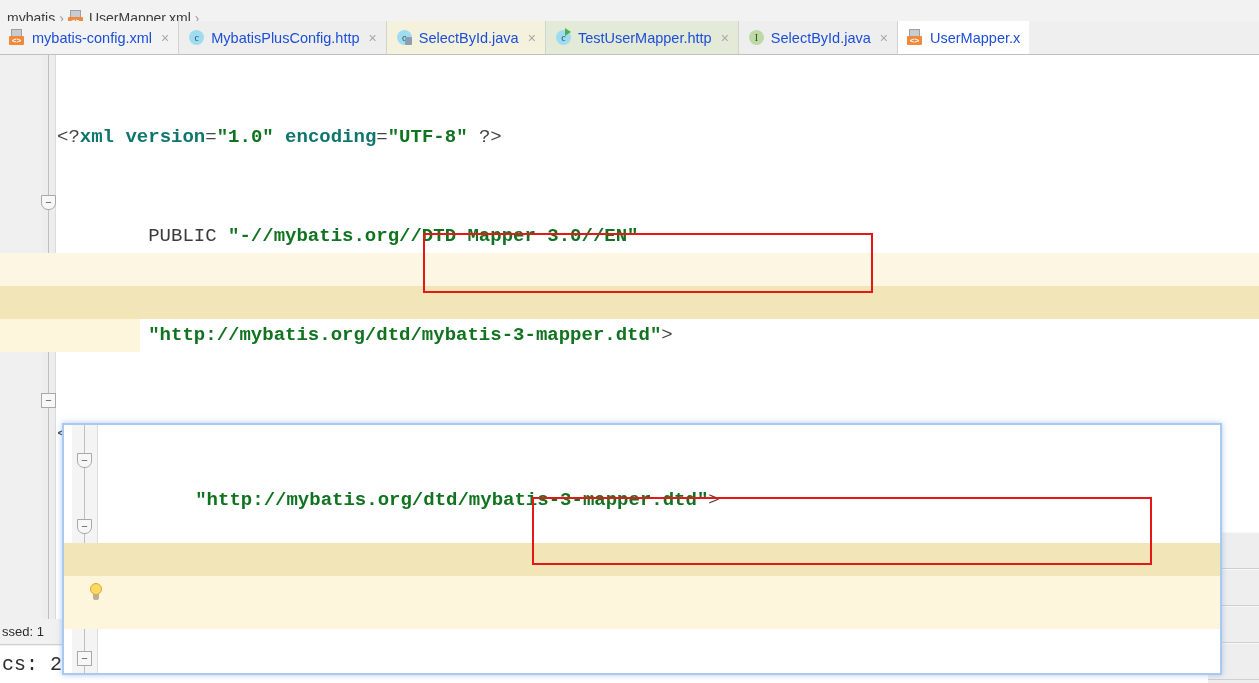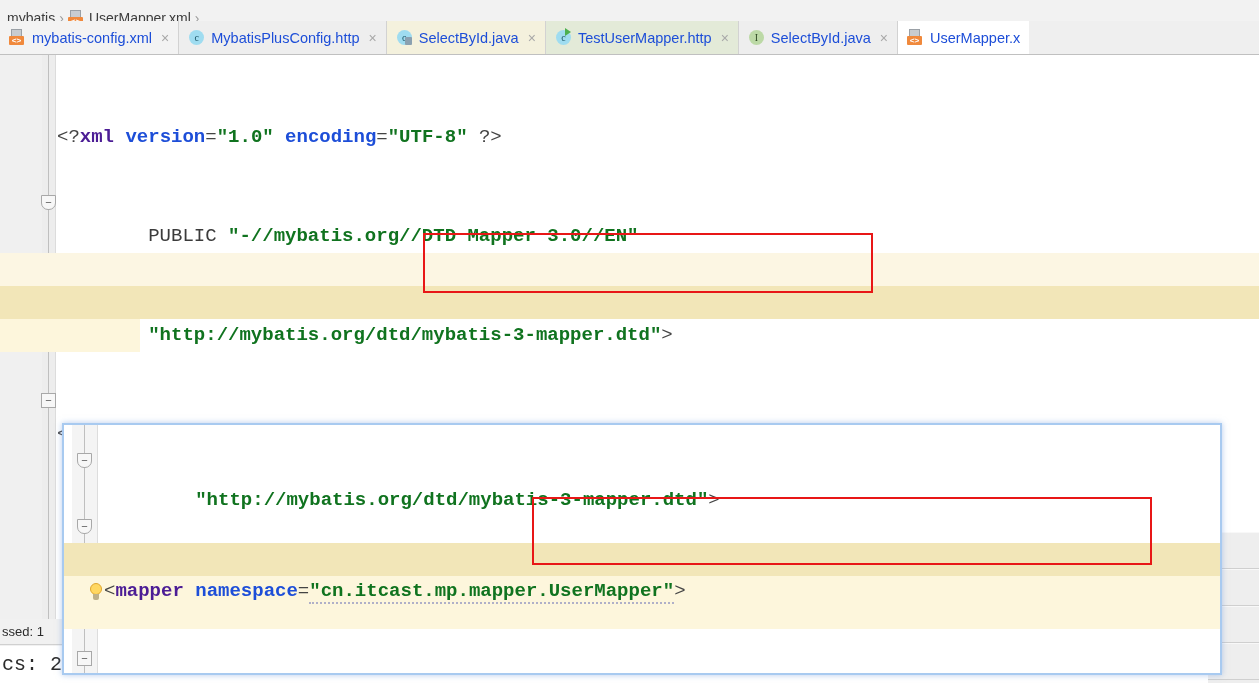--- a/index.html
+++ b/index.html
@@ -109,22 +109,22 @@
   .code {
     position:absolute; left:57px; top:0; right:0; height:100%;
     font-family:"Liberation Mono", monospace;
     font-size:19px; line-height:33px;
     white-space:pre;
     color:#000000;
   }
   .line { position:relative; height:33px; }
 
   
-  .t-tag     { color:#4c1d95; font-weight:bold; }
-  .t-attr    { color:#1d4ed8; font-weight:bold; }
+  .t-tag     { color:#0f766e; font-weight:bold; }
+  .t-attr    { color:#0f766e; font-weight:bold; }
   .t-val     { color:#10731f; font-weight:bold; }
   .t-punct   { color:#444444; }
   .t-plain   { color:#3b3b3b; }
 
   
   .hl-band {
     position:absolute; left:0; width:1259px; height:33px;
     pointer-events:none;
   }
   .hl-strong { background:#f2e6b8; }
@@ -337,21 +337,20 @@
     <div class="hl-band hl-soft" style="top:151px; left:0; width:1160px;"></div>
     <div class="hl-band hl-soft" style="top:184px; left:0; width:1160px; height:20px;"></div>
 
     <div class="bulb" style="top:158px;">
       <span class="glass"></span>
         <span class="base"></span>
     </div>
 
     <div class="ov-code">
       <div class="line" style="height:18px; overflow:hidden; line-height:18px;"><span class="t-plain">        </span><span class="t-val">"http://mybatis.org/dtd/mybatis-3-mapper.dtd"</span><span class="t-punct">&gt;</span></div>
-      <div class="line"><span class="t-punct">&lt;</span><span class="t-tag">mapper</span><span class="t-plain"> </span><span class="t-attr">namespace</span><span class="t-punct">=</span><span class="t-val squiggle">"cn.itcast.mp.mapper.UserMapper"</span><span class="t-punct">&gt;</span></div>
       <div class="line"></div>
       
       
       
       
       
     </div>
 
     <div class="redbox" style="left:468px; top:72px; width:620px; height:68px;"></div>
 

